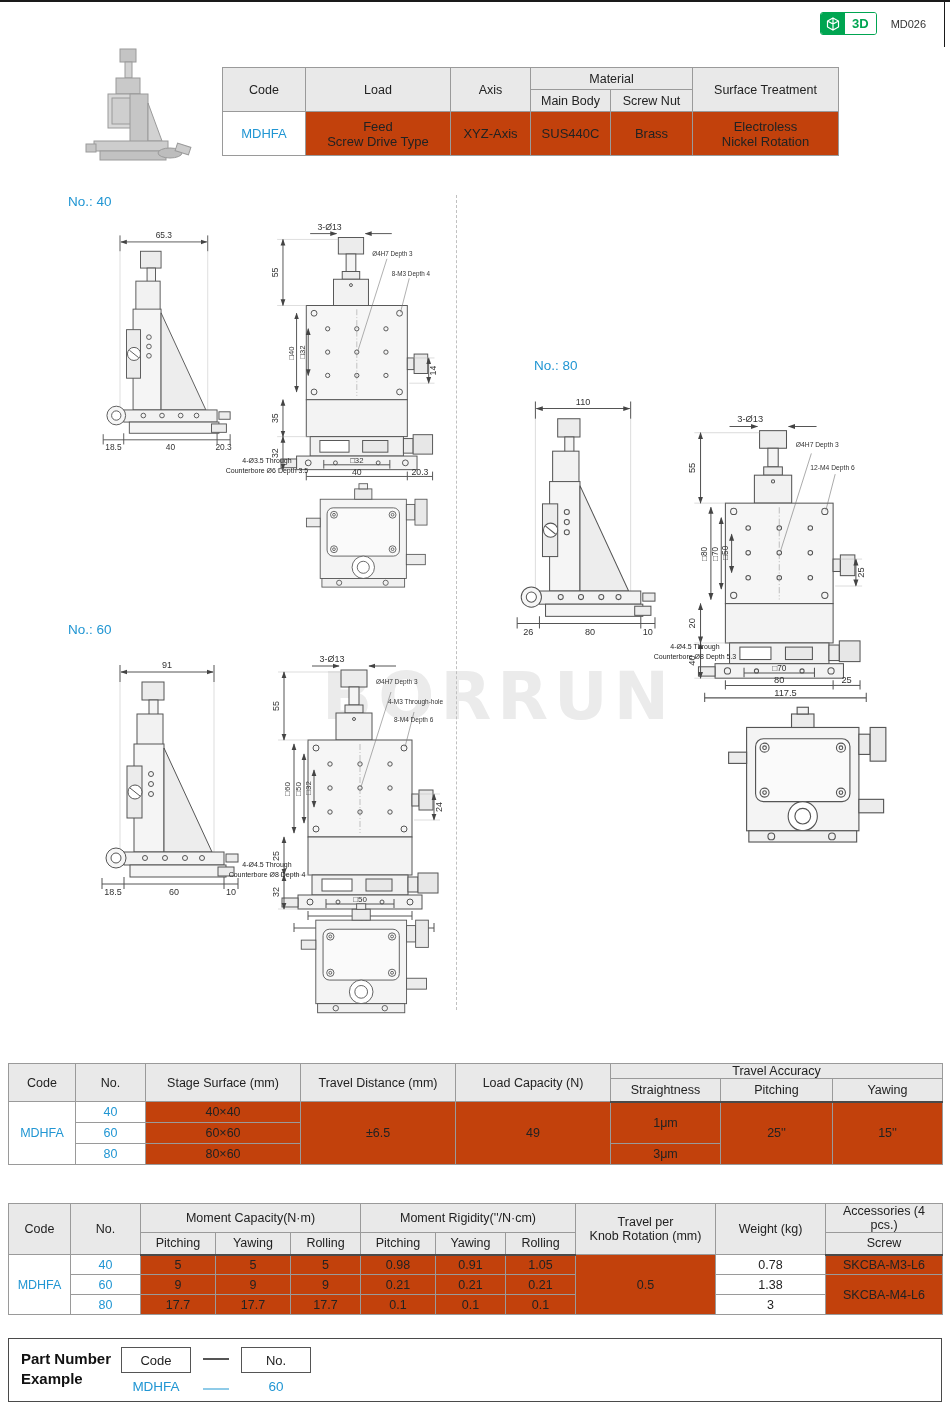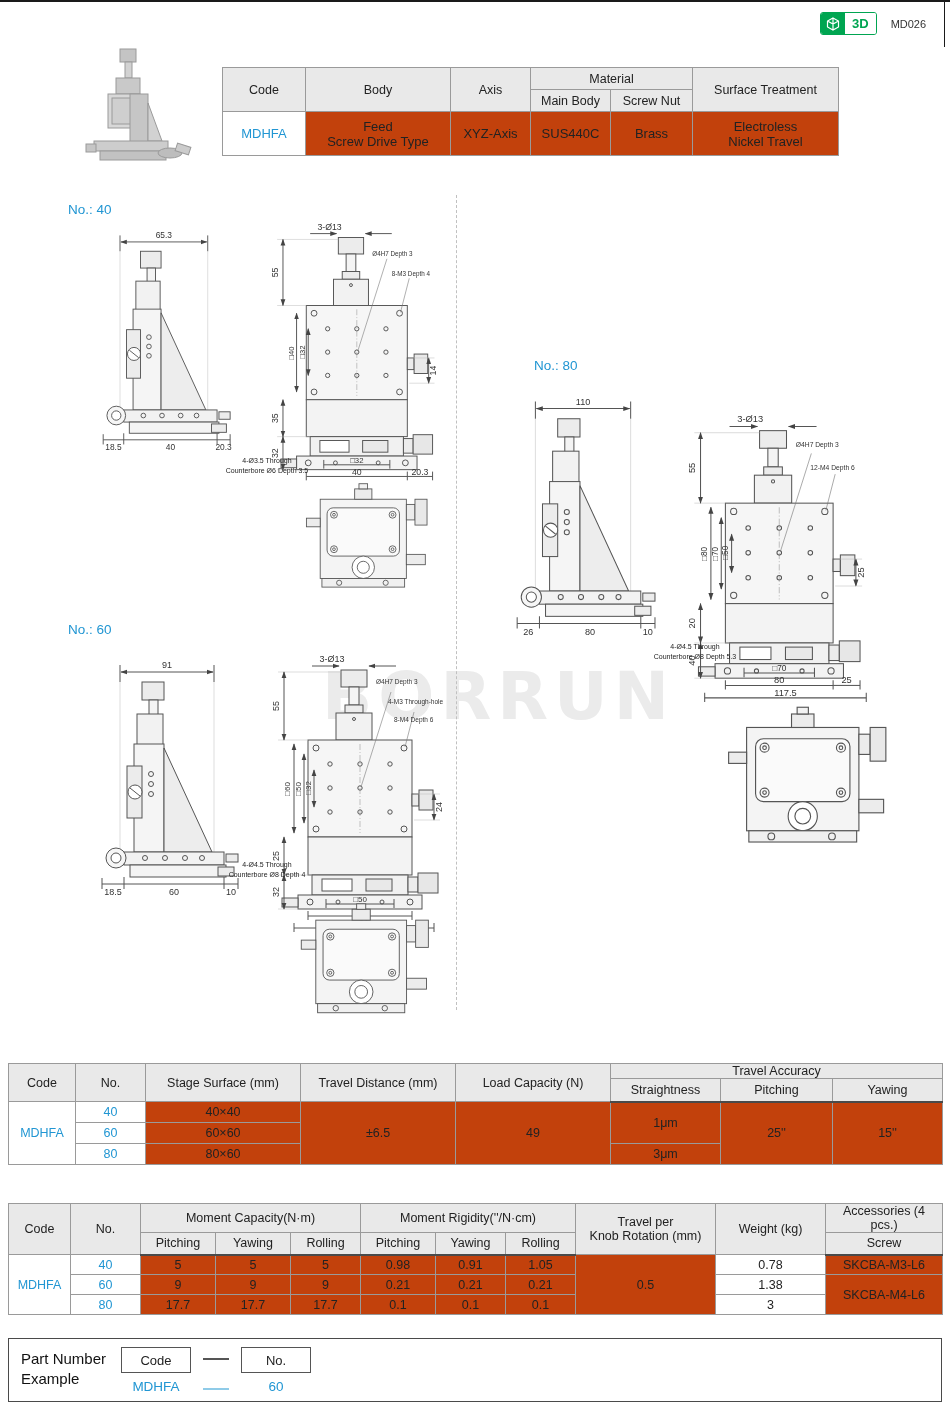--- a/index.html
+++ b/index.html
@@ -42,21 +42,21 @@
   .ann{font-size:6.5px;fill:#333}
   .sqd{font-size:8px;fill:#333}
 
   
   #prod-table{position:absolute;left:222px;top:67px;border:1.5px solid #4a4a4a}
   #prod-table th{height:22px}
   #prod-table td{height:44px;font-size:13px}
 
   
   .pn-box{position:absolute;left:8px;top:1338px;width:934px;height:64px;border:1.5px solid #4a4a4a}
-  .pn-title{position:absolute;left:12px;top:10px;font-size:15px;font-weight:normal;line-height:1.35;color:#111}
+  .pn-title{position:absolute;left:12px;top:10px;font-size:15px;font-weight:bold;line-height:1.35;color:#111}
   .pn-cell{position:absolute;top:8px;width:70px;height:26px;border:1.2px solid #555;
     font-size:13px;display:flex;align-items:center;justify-content:center;color:#222}
   .pn-dash{position:absolute;top:19px;width:26px;height:2px;background:#555}
   .pn-val{position:absolute;top:40px;font-size:13.5px;color:#2196d3;width:70px;text-align:center}
   .pn-dash-b{position:absolute;top:49px;width:26px;height:2px;background:#8fcbe8}
 
   
   #photo{position:absolute;left:58px;top:45px}
 </style>
 </head>
@@ -229,21 +229,21 @@
         <col style="width:83px">
         <col style="width:145px">
         <col style="width:80px">
       <col style="width:80px">
         <col style="width:82px">
         <col style="width:146px">
       </colgroup>
     <thead>
       <tr>
         <th rowspan="2" class="hdr">Code</th>
-        <th rowspan="2" class="hdr">Body</th>
+        <th rowspan="2" class="hdr">Load</th>
         <th rowspan="2" class="hdr">Axis</th>
         <th colspan="2" class="hdr">Material</th>
         <th rowspan="2" class="hdr">Surface Treatment</th>
       </tr>
       <tr>
         <th class="hdr">Main Body</th>
         <th class="hdr">Screw Nut</th>
       </tr>
     </thead>
     <tbody>
@@ -251,31 +251,31 @@
         <td class="blue">MDHFA</td>
         <td class="bgb">
           <div>Feed</div>
           <div>Screw Drive Type</div>
         </td>
         <td class="bgb">XYZ-Axis</td>
         <td class="bgb">SUS440C</td>
         <td class="bgb">Brass</td>
         <td class="bgb">
           <div>Electroless</div>
-          <div>Nickel Travel</div>
+          <div>Nickel Rotation</div>
         </td>
       </tr>
     </tbody>
   </table>
 
   <div id="drawings">
     <div class="wm">BORRUN</div>
     <div class="vsep"></div>
 
-    <div class="no-label" style="left:68px;top:12px">No.: 40</div>
+    <div class="no-label" style="left:68px;top:4px">No.: 40</div>
     <svg class="dwg" style="left:92px;top:36px" width="140" height="226" viewBox="0 0 150 240">
       <use href="#art-side"></use>
       <text class="dim" x="77" y="12" text-anchor="middle">65.3</text>
       <text class="dim" x="23" y="239" text-anchor="middle">18.5</text>
       <text class="dim" x="84" y="239" text-anchor="middle">40</text>
       <text class="dim" x="141" y="239" text-anchor="middle">20.3</text>
     </svg>
     <svg class="dwg" style="left:248px;top:30px" width="204" height="272" viewBox="0 0 210 280">
       <use href="#art-front"></use>
       <g stroke="#555" stroke-width="1">

